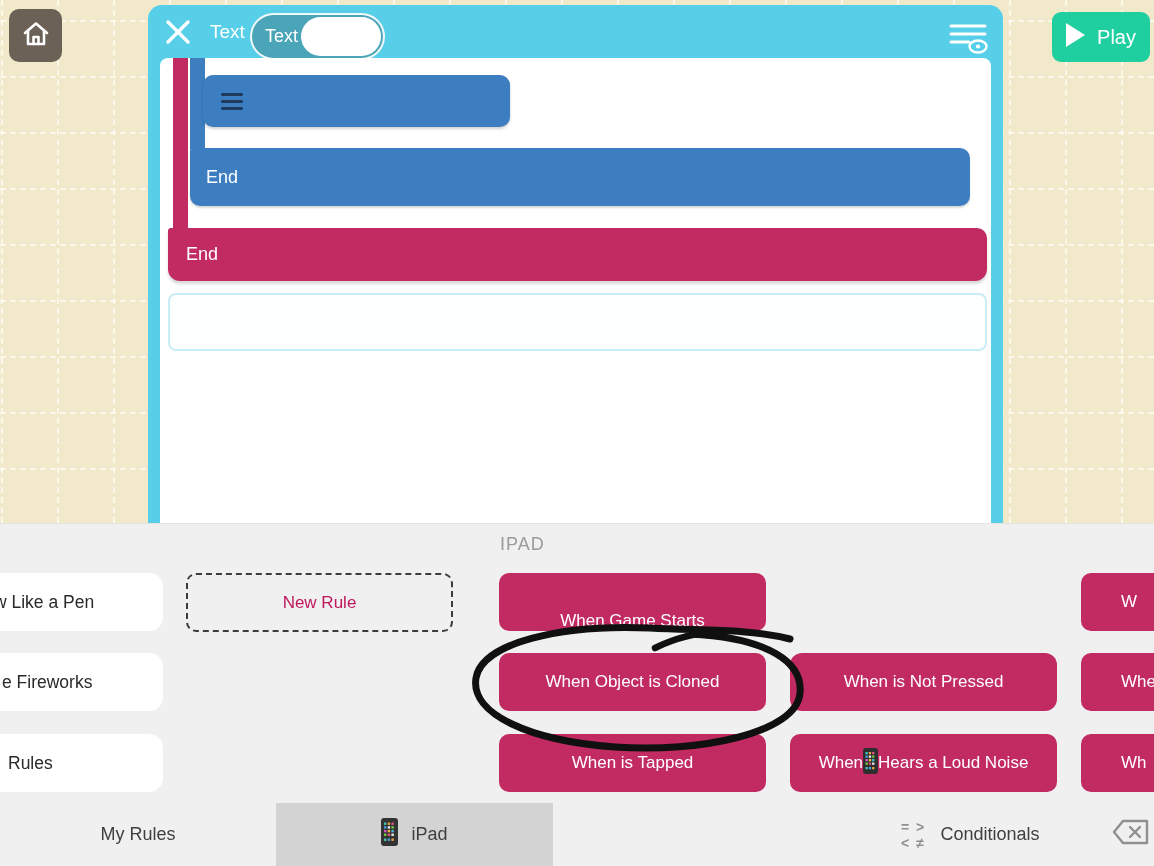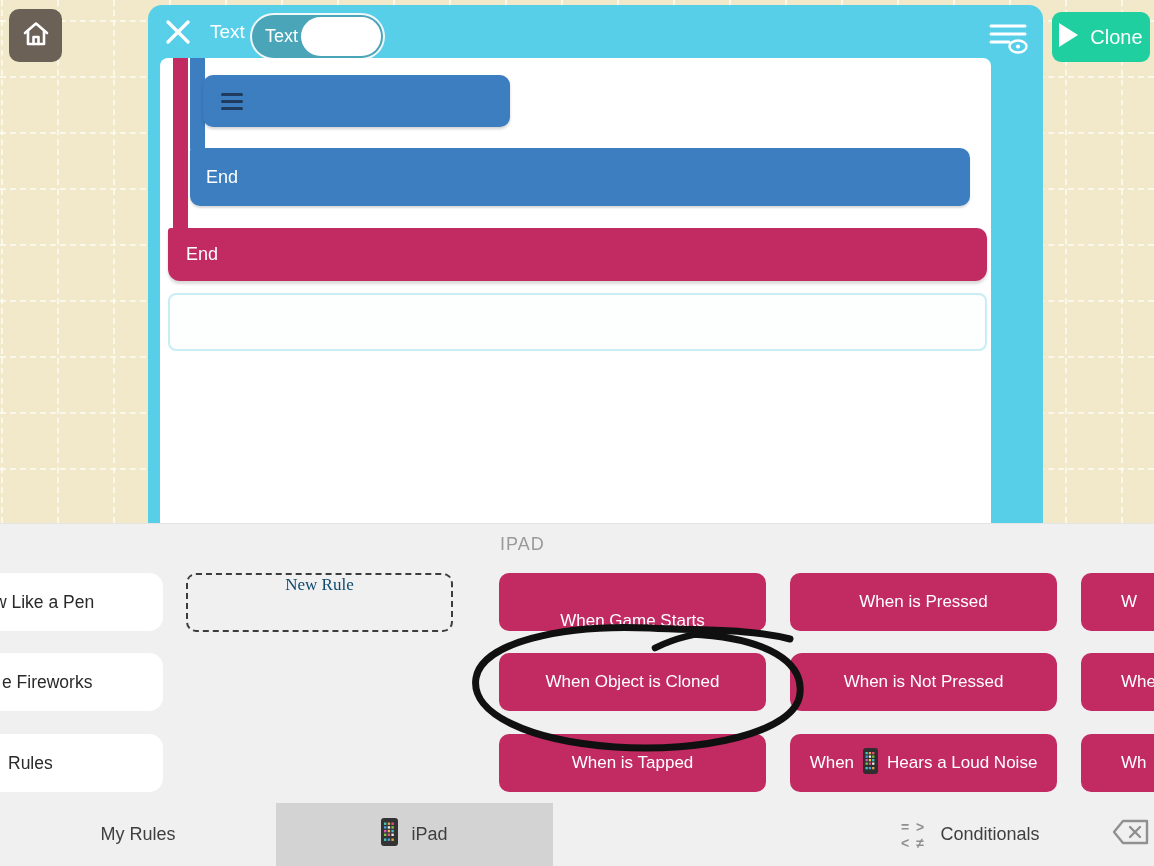--- a/index.html
+++ b/index.html
@@ -16,21 +16,21 @@
   #home-btn{left:9px;top:9px;width:53px;height:53px;border-radius:10px;background:#6B6156;
             display:flex;align-items:center;justify-content:center;z-index:2;}
 
   
   #play-btn{left:1052px;top:12px;width:98px;height:50px;border-radius:9px;background:#1FCFA0;
             display:flex;align-items:center;justify-content:center;gap:12px;z-index:2;
             color:#fff;font-size:20px;}
 
   
   #editor{left:148px;top:5px;width:855px;height:518px;background:#57CFE8;
-          border-radius:14px 14px 0 0;z-index:1;padding-left:40px;}
+          border-radius:14px 14px 0 0;z-index:1;}
   #ed-header{position:absolute;left:0;top:0;right:0;height:53px;}
   #close-x{position:absolute;left:17px;top:14px;width:26px;height:26px;}
   #obj-title{position:absolute;left:62px;top:0;height:53px;display:flex;align-items:center;
              color:#fff;font-size:19px;}
   #toggle{position:absolute;left:102px;top:8px;width:135px;height:47px;border-radius:25px;
           background:#4AA5B8;border:2px solid rgba(255,255,255,.92);box-sizing:border-box;}
   #toggle-label{position:absolute;left:13px;top:0;height:43px;display:flex;align-items:center;
                 color:#fff;font-size:18px;}
   #toggle-knob{position:absolute;right:2px;top:2px;width:80px;height:39px;border-radius:20px;background:#fff;}
   #list-eye{position:absolute;right:14px;top:17px;}
@@ -53,29 +53,29 @@
   #rule-end{position:absolute;left:8px;top:170px;width:819px;height:53px;background:#C22B62;
             border-radius:3px 10px 12px 12px;display:flex;align-items:center;padding-left:18px;
             box-sizing:border-box;color:#fff;font-size:18px;box-shadow:0 3px 3px rgba(0,0,0,.15);}
   #drop-zone{position:absolute;left:8px;top:235px;width:819px;height:58px;background:#FDFEFE;
              border:2px solid #C9EDF4;border-radius:8px;box-sizing:border-box;}
 
   
   #sheet{left:0;top:523px;width:1154px;height:343px;background:#F0F0F0;z-index:3;border-top:1px solid #E4E4E4;}
   #ipad-label{position:absolute;left:500px;top:10px;font-size:18px;color:#9A9A9A;letter-spacing:1px;}
   #new-rule{position:absolute;left:186px;top:49px;width:267px;height:59px;border:2px dashed #3C3C3C;
-            border-radius:10px;box-sizing:border-box;display:flex;align-items:flex-start;justify-content:center;
-            font-size:17px;color:#0c4a6e;font-family:Liberation Serif, serif;}
+            border-radius:10px;box-sizing:border-box;display:flex;align-items:center;justify-content:center;
+            font-size:17px;color:#be185d;}
   .left-btn{position:absolute;left:-62px;width:225px;height:58px;background:#fff;border-radius:14px;
             display:flex;align-items:center;font-size:17.5px;color:#2A2A2A;box-sizing:border-box;}
   .rule-btn{position:absolute;width:267px;height:58px;background:#C22B62;border-radius:10px;
             display:flex;align-items:center;justify-content:center;color:#fff;font-size:17px;
             box-sizing:border-box;}
   .rule-btn.partial{justify-content:flex-start;padding-left:40px;}
-  .noise{gap:9px;}
+  .noise{}
   #circle-anno{position:absolute;left:455px;top:95px;pointer-events:none;}
 
   
   #tabbar{left:0;top:803px;width:1154px;height:63px;z-index:4;}
   .tab{position:absolute;top:0;height:63px;display:flex;align-items:center;justify-content:center;
        gap:13px;font-size:18px;color:#3F3F3F;}
   #tab-ipad{background:#D3D3D3;}
   .cond-grid{display:grid;grid-template-columns:15px 15px;grid-template-rows:16px 16px;
              color:#8F8F8F;font-size:14px;font-weight:bold;text-align:center;line-height:16px;}
 </style>
@@ -124,21 +124,21 @@
     </svg>
   </span>
 </div>
 
 <div id="play-btn" class="abs">
   <span>
     <svg width="19" height="24" viewBox="0 0 19 24">
         <polygon points="0,0 19,12 0,24" fill="#fff"></polygon>
       </svg>
   </span>
-  <span>Clone</span>
+  <span>Play</span>
 </div>
 
 <div id="editor" class="abs">
   <div id="ed-header">
     <span id="close-x">
       <svg width="26" height="26" viewBox="0 0 26 26" stroke="#fff" stroke-width="3.4" stroke-linecap="round">
         <line x1="3" y1="3" x2="23" y2="23"></line>
           <line x1="23" y1="3" x2="3" y2="23"></line>
       </svg>
     </span>
@@ -194,23 +194,20 @@
   </div>
   <div class="left-btn" style="top:129px;padding-left:64px;">
     <span>e Fireworks</span>
   </div>
   <div class="left-btn" style="top:210px;padding-left:70px;">
     <span>Rules</span>
   </div>
 
   <div class="rule-btn" style="left:499px;top:49px;align-items:flex-end;">
     <span>When Game Starts</span>
-  </div>
-  <div class="rule-btn" style="left:790px;top:49px;">
-    <span>When is Pressed</span>
   </div>
   <div class="rule-btn partial" style="left:1081px;top:49px;">
     <span>W</span>
   </div>
 
   <div class="rule-btn" style="left:499px;top:129px;">
     <span>When Object is Cloned</span>
   </div>
   <div class="rule-btn" style="left:790px;top:129px;border-radius:12px;">
     <span>When is Not Pressed</span>

